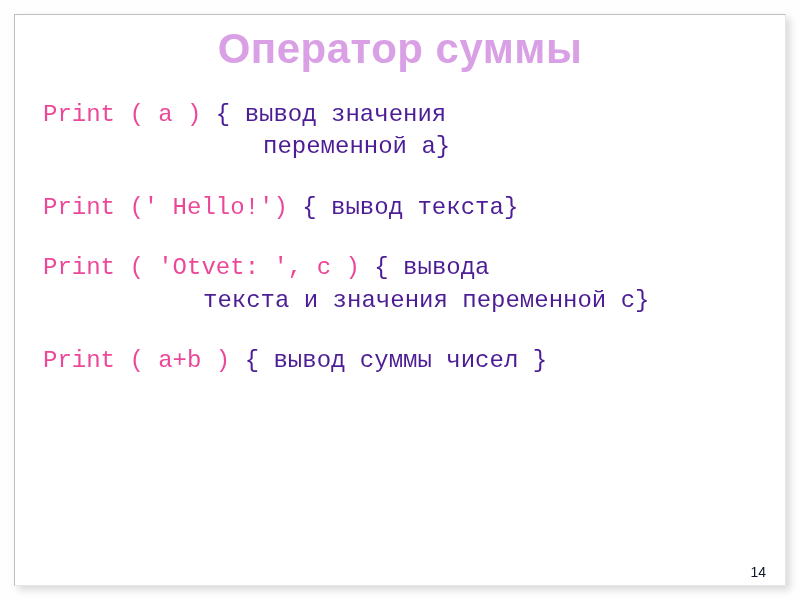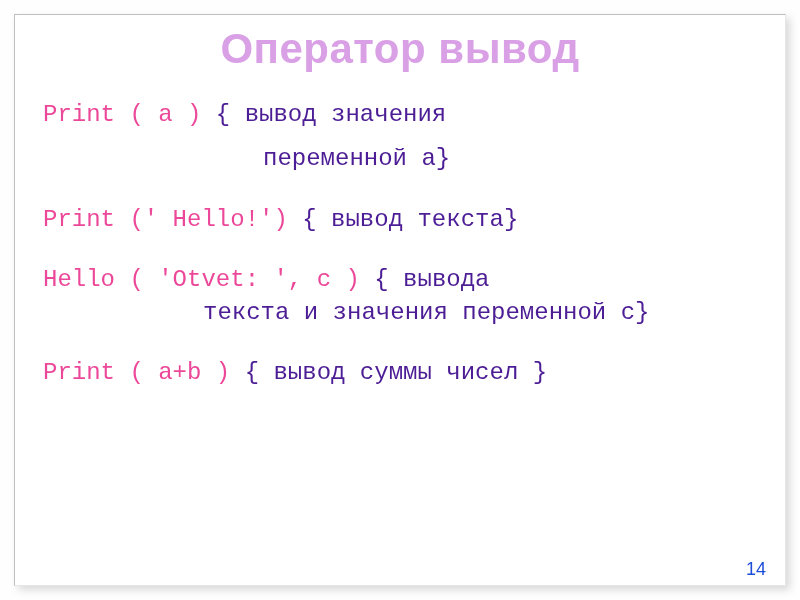--- a/index.html
+++ b/index.html
@@ -55,52 +55,52 @@
     margin: 0 0 28px 0;
   }
   .line:last-child {
     margin-bottom: 0;
   }
   .stmt { color: #ec4899; }
   .comment {
     color: #4c1d95;
     font-family: "Courier New", monospace;
   }
-  .indent2 { padding-left: 220px; display:block;margin-top:12px;}
+  .indent2 { padding-left: 220px; display:block;}
   .indent3 { padding-left: 160px; display:block;}
   .page-number {
     position: absolute;
     right: 34px;
     bottom: 20px;
-    font-size: 18px;
-    color: #1d4ed8;
+    font-size: 14px;
+    color: #0f172a;
     font-family: Arial, sans-serif;
   }
 </style>
 </head>
 <body>
 
 <div class="slide">
   <div class="inner-frame">
 
-    <h1 class="title">Оператор вывод</h1>
+    <h1 class="title">Оператор суммы</h1>
 
     <div class="codeblock">
 
       <div class="line">
         <span class="stmt">Print ( a )   </span><span class="comment">{ вывод значения</span>
         <span class="comment indent2">переменной а}</span>
       </div>
 
       <div class="line">
         <span class="stmt">Print (' Hello!') </span><span class="comment">{ вывод текста}</span>
       </div>
 
       <div class="line">
-        <span class="stmt">Hello ( 'Otvet: ', c )   </span><span class="comment">{ вывода</span>
+        <span class="stmt">Print ( 'Otvet: ', c )   </span><span class="comment">{ вывода</span>
         <span class="comment indent3">текста и значения переменной с}</span>
       </div>
 
       <div class="line">
         <span class="stmt">Print ( a+b ) </span><span class="comment">{ вывод суммы чисел }</span>
       </div>
 
     </div>
 
   </div>

